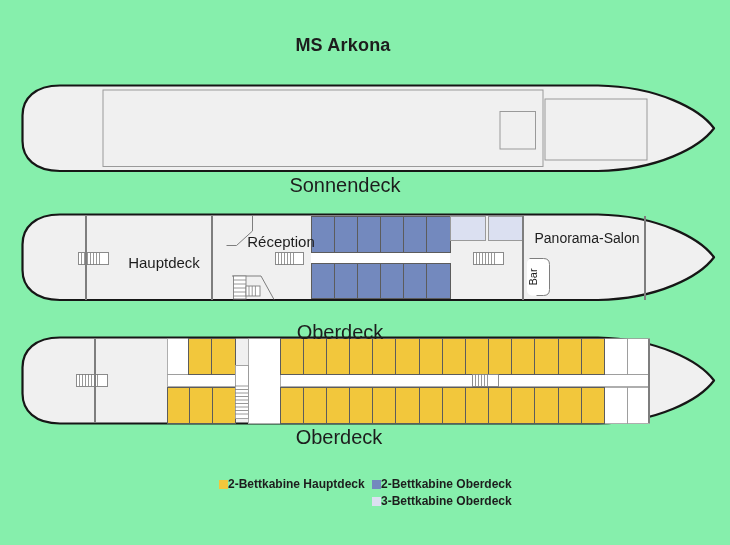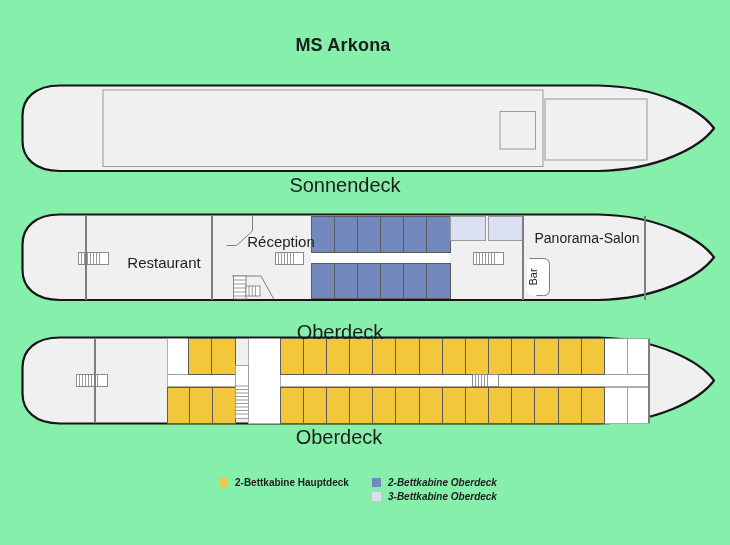--- a/index.html
+++ b/index.html
@@ -7,21 +7,21 @@
          font-family:"Liberation Sans",sans-serif;}
   #plan{position:absolute;left:0;top:0;}
   .lbl{position:absolute;transform:translate(-50%,-50%);white-space:nowrap;
        color:#1d1d1d;line-height:1;}
   .title{font-size:18px;font-weight:600;letter-spacing:.2px;}
   .deck{font-size:20px;font-weight:400;}
   .room{font-size:15px;font-weight:400;}
   .bar-lbl{transform:translate(-50%,-50%) rotate(-90deg);font-size:11px;}
   #legend{position:absolute;left:0;top:0;width:730px;height:545px;pointer-events:none;}
   .lg-col{position:absolute;display:flex;flex-direction:column;gap:3px;}
-  .lg-item{display:flex;align-items:center;gap:7px;font-size:10px;font-weight:600;color:#1d1d1d;}
+  .lg-item{display:flex;align-items:center;font-size:12px;font-weight:600;color:#1d1d1d;}
   .sw{width:9px;height:9px;flex:0 0 auto;}
 </style>
 </head>
 <body>
 
 <div class="stage">
   <svg id="plan" width="730" height="545" viewBox="0 0 730 545">
       <g>
         <path d="M 60 85.5 H 598 C 658 86.5 700 109.25 714 128.25 C 700 147.25 658 170 598 171 H 60 C 35 171 22.5 158 22.5 141 V 115.5 C 22.5 98.5 35 85.5 60 85.5 Z" fill="#F0F0F0" stroke="#161616" stroke-width="2.2" stroke-linejoin="round"></path>
         <rect x="103" y="90" width="440" height="76.5" fill="none" stroke="#9A9A9A" stroke-width="1"></rect>
@@ -172,33 +172,33 @@
         <line x1="649" y1="338.5" x2="649" y2="423" stroke="#7E7E7E" stroke-width="1.1" shape-rendering="crispEdges"></line>
       </g>
     </svg>
 
   <div class="lbl title" style="left:343px;top:45px">MS Arkona</div>
 
   <div class="lbl deck" style="left:345px;top:185px">Sonnendeck</div>
   <div class="lbl deck" style="left:340px;top:332px">Oberdeck</div>
   <div class="lbl deck" style="left:339px;top:437px">Oberdeck</div>
 
-  <div class="lbl room" style="left:164px;top:262px">Restaurant</div>
+  <div class="lbl room" style="left:164px;top:262px">Hauptdeck</div>
   <div class="lbl room" style="left:281px;top:241px">Réception</div>
   <div class="lbl room" style="left:587px;top:238px;font-size:14px">Panorama-Salon</div>
   <div class="lbl bar-lbl" style="left:533px;top:277px">Bar</div>
 
   <div id="legend">
       <div class="lg-col" style="left: 219px; top: 477px;">
         <div class="lg-item">
           <span class="sw" style="background: rgb(242, 199, 60);"></span>
           <span>2-Bettkabine Hauptdeck</span>
         </div>
       </div>
-      <div class="lg-col" style="left: 372px; top: 477px; font-style: italic;">
+      <div class="lg-col" style="left: 372px; top: 477px;">
         <div class="lg-item">
           <span class="sw" style="background: rgb(115, 137, 190);"></span>
           <span>2-Bettkabine Oberdeck</span>
         </div>
         <div class="lg-item">
           <span class="sw" style="background: rgb(219, 224, 241);"></span>
           <span>3-Bettkabine Oberdeck</span>
         </div>
       </div>
     </div>

